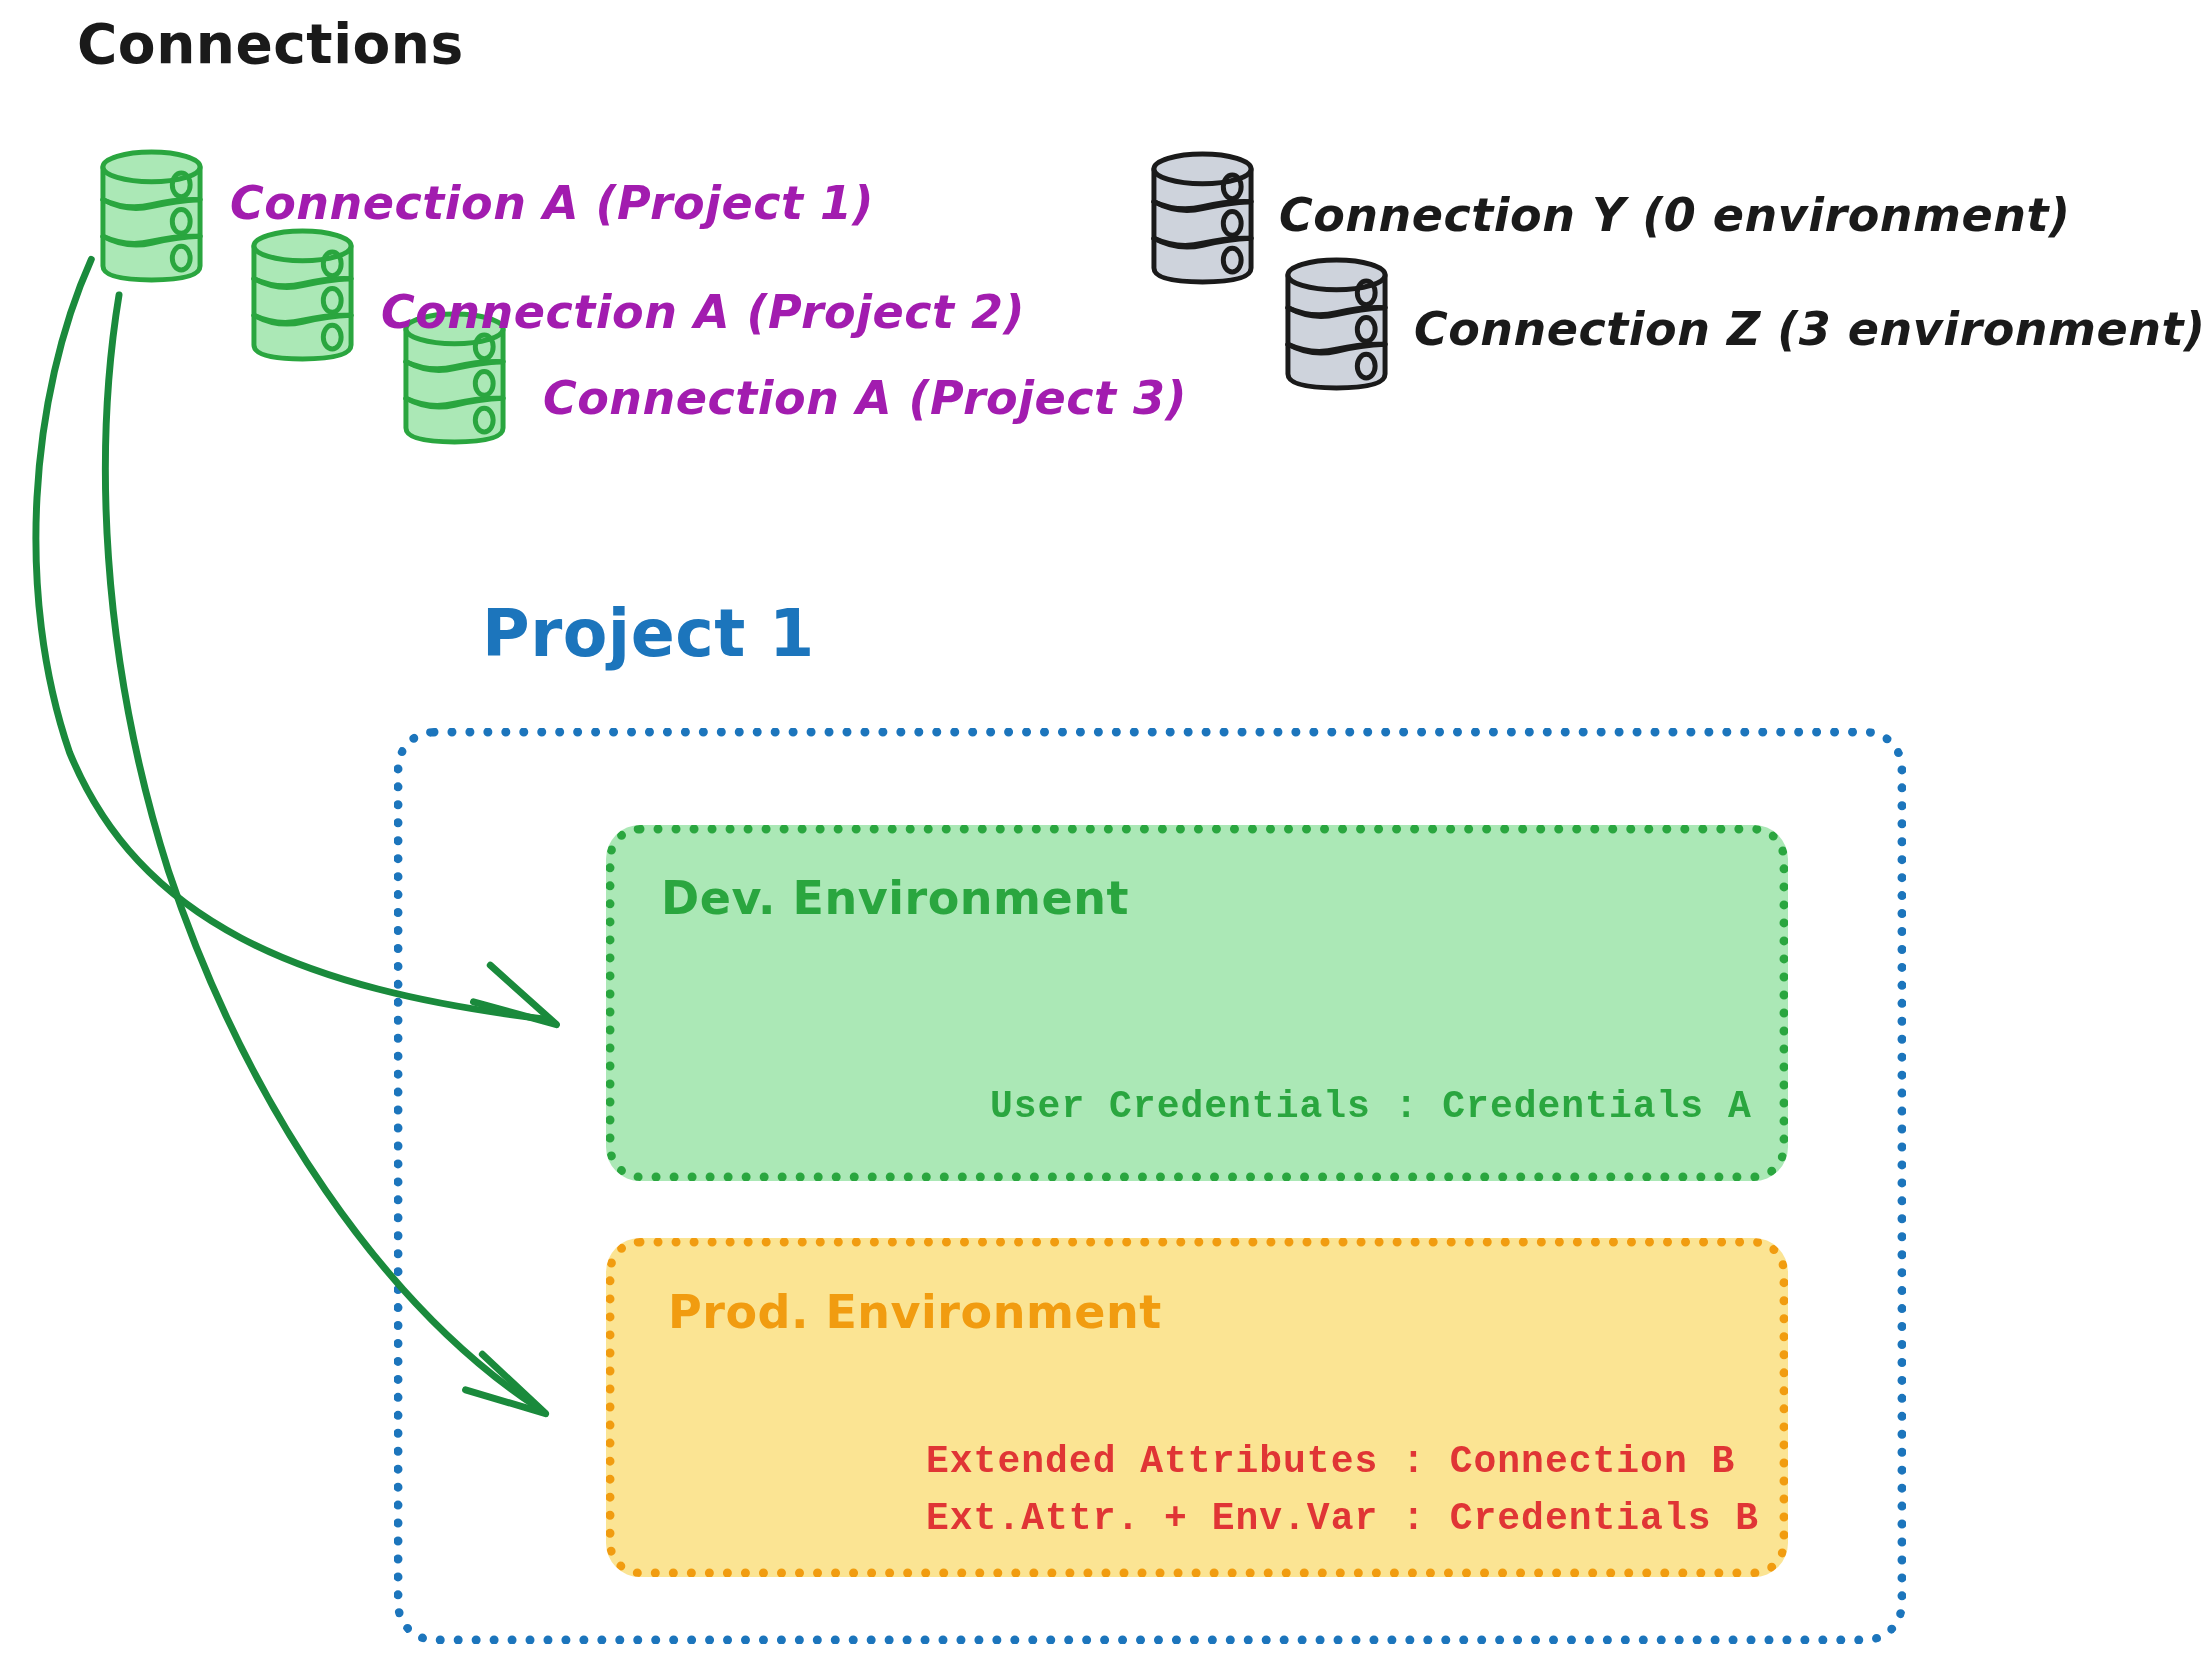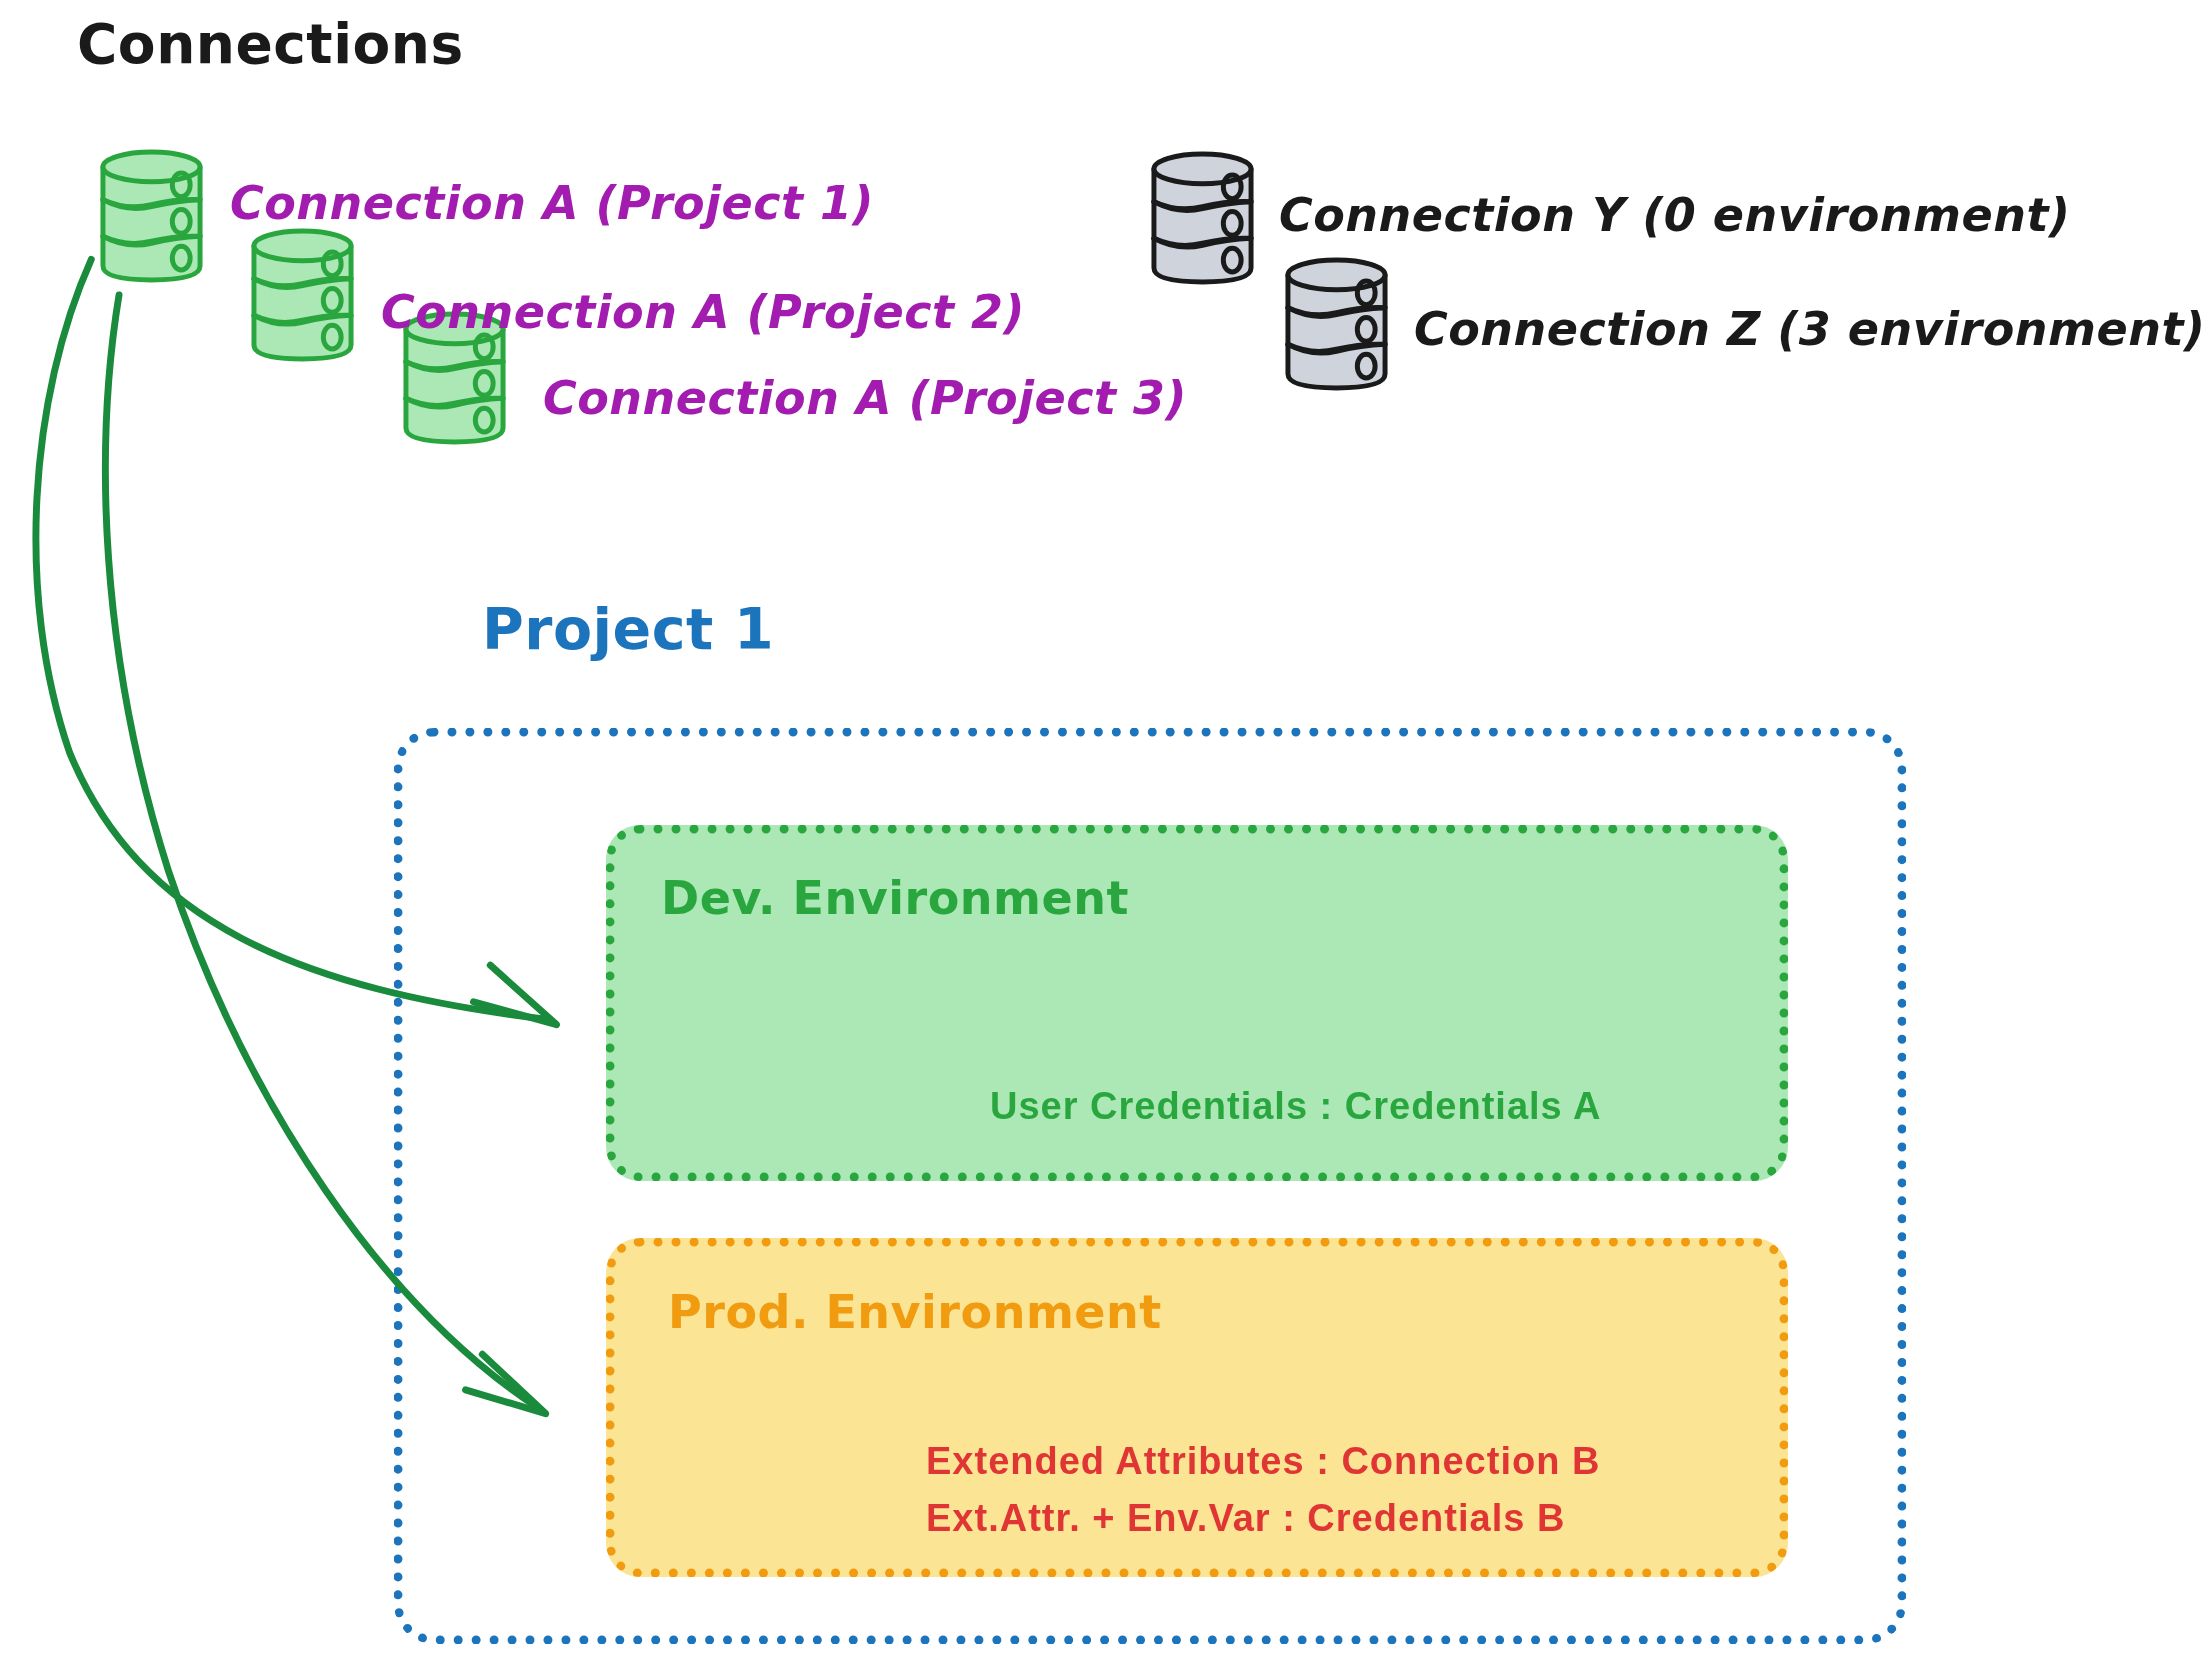--- a/index.html
+++ b/index.html
@@ -22,21 +22,21 @@
   
   .hand {
     font-family: "DejaVu Sans", sans-serif;
     font-style: italic;
     font-weight: 700;
     letter-spacing: 0.5px;
     white-space: nowrap;
     position: absolute;
   }
   .mono {
-    font-family: Liberation Sans, sans-serif;
+    font-family: Liberation Mono, monospace;
     font-weight: 700;
     white-space: nowrap;
     position: absolute;
   }
 
   #title-connections {
     left: 77px;
     top: 12px;
     font-size: 55px;
     color: #1a1a1a;
@@ -48,21 +48,21 @@
     color: #a21caf;
   }
   .conn-label-gray {
     font-size: 46px;
     color: #1a1a1a;
   }
 
   #title-project {
     left: 482px;
     top: 596px;
-    font-size: 57px;
+    font-size: 65px;
     color: #1c75bc;
     font-style: normal;
   }
 
   .env-title {
     font-size: 46px;
     font-style: normal;
   }
   .env-title-dev { color: #2aa63f; }
   .env-title-prod { color: #f19c10; }

